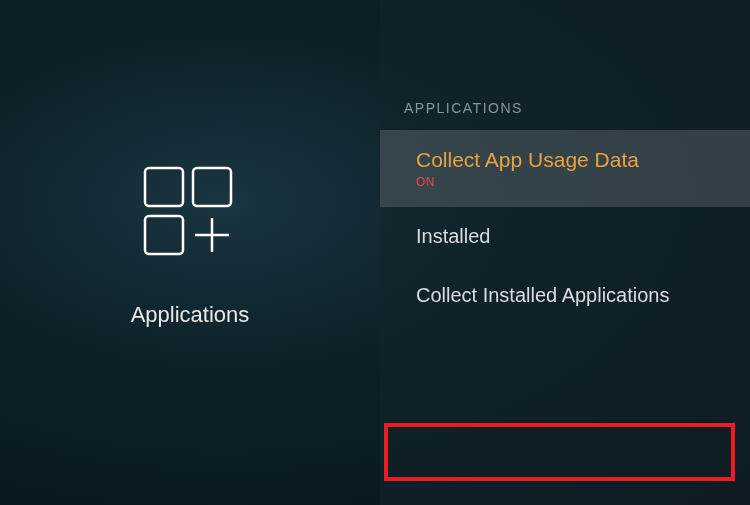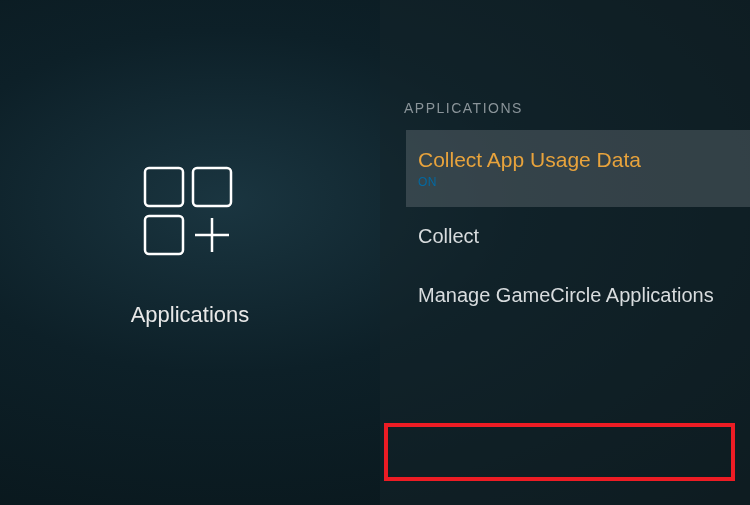--- a/index.html
+++ b/index.html
@@ -38,40 +38,39 @@
       padding-top: 100px;
     }
     .section-header {
       color: #8a9499;
       font-size: 14px;
       letter-spacing: 1.5px;
       font-weight: 400;
       padding: 0 24px 14px 24px;
     }
     .menu-item {
-      padding: 18px 12px;
+      padding: 18px 36px;
       color: #d8dcde;
       font-size: 20px;
       font-weight: 300;
       cursor: pointer;
-      margin-left: 26px;
     }
     .menu-item.selected {
       background: rgba(120, 130, 135, 0.35);
     }
     .menu-item.selected .item-title {
       color: #e8a33c;
       font-size: 21px;
     }
     .item-title {
       display: block;
     }
     .item-subtitle {
       display: block;
-      color: #0369a1;
+      color: #ef4444;
       font-size: 12px;
       letter-spacing: 0.5px;
       margin-top: 3px;
     }
     .highlight-box {
       position: absolute;
       border: 4px solid #ed1c24;
       pointer-events: none;
     }
   </style>
@@ -93,23 +92,23 @@
 
 <div class="right-panel">
   <div class="section-header">APPLICATIONS</div>
 
   <div class="menu-item selected">
     <span class="item-title">Collect App Usage Data</span>
     <span class="item-subtitle">ON</span>
   </div>
 
   <div class="menu-item">
-    <span class="item-title">Collect</span>
+    <span class="item-title">Installed</span>
   </div>
 
 
 
   <div class="menu-item">
-    <span class="item-title">Manage GameCircle Applications</span>
+    <span class="item-title">Collect Installed Applications</span>
   </div>
 </div>
 
 <div class="highlight-box" style="top: 423px; left: 384px; width: 351px; height: 58px;"></div>
 
 </body></html>

